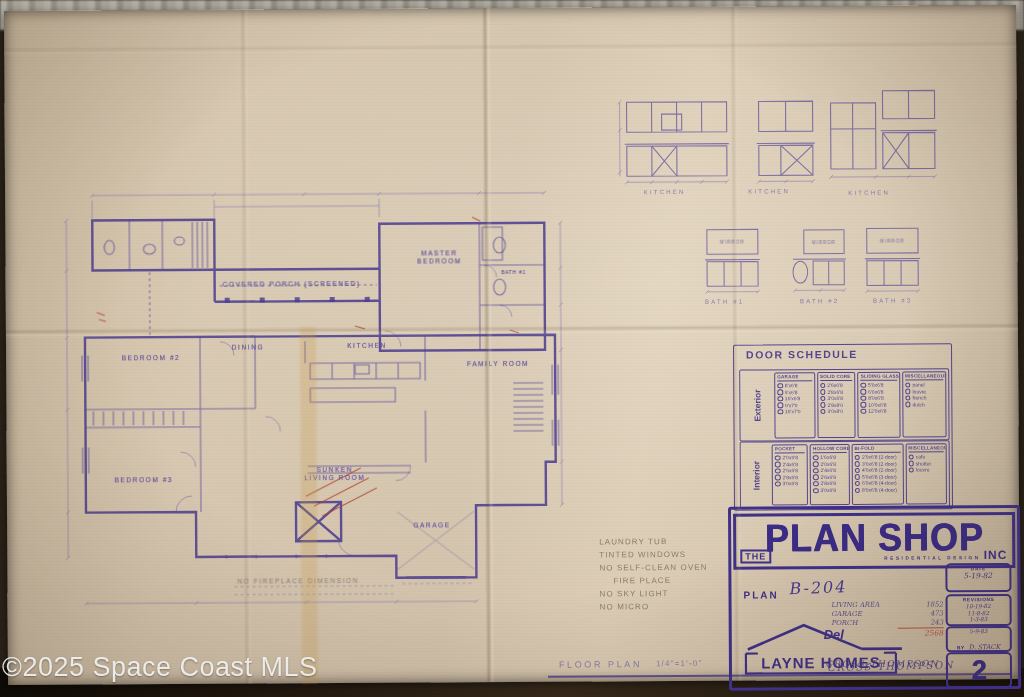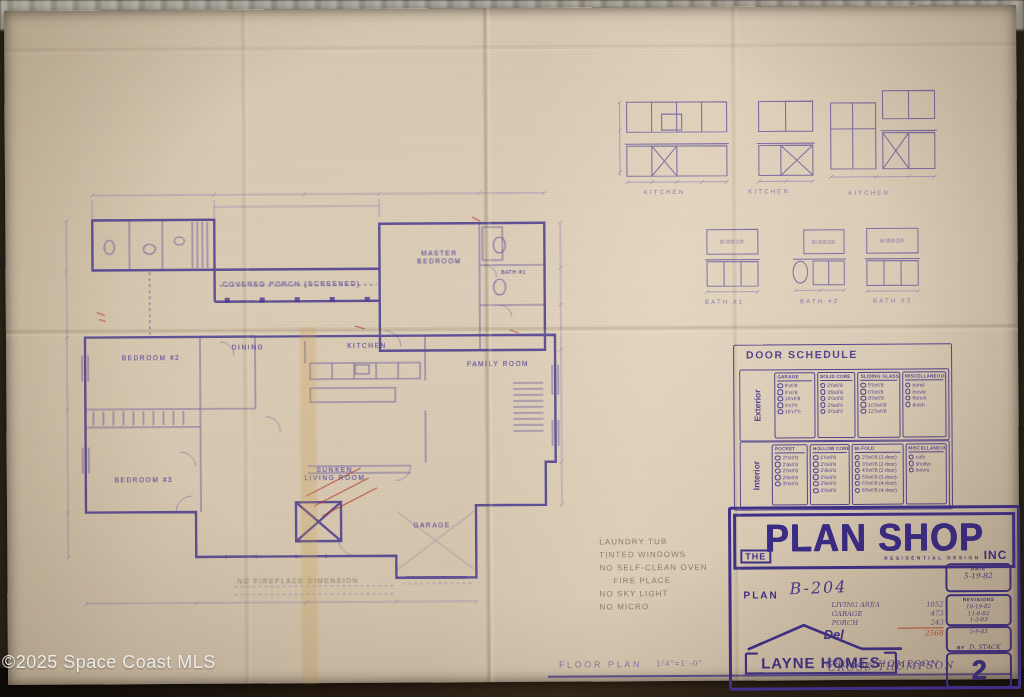--- a/index.html
+++ b/index.html
@@ -81,21 +81,21 @@
       text-align:center;overflow:hidden;}
   .tb-box .lab{font-size:4.8px;font-weight:bold;letter-spacing:.6px;line-height:7px;}
   .tb-box .val{font-size:7.5px;line-height:8.5px;}
   .rev-line{font-size:5.6px;line-height:6.6px;font-family:"DejaVu Serif",serif;font-style:italic;color:#4a3a8c;}
   .sheetno{font-size:27px;font-weight:bold;line-height:32px;color:#3b2c87;text-shadow:.7px 0 #3b2c87;}
   
   .foot-title{position:absolute;left:551px;top:652px;font-size:9px;letter-spacing:2.6px;color:#6a5ca8;opacity:.7;}
   .foot-scale{position:absolute;left:648px;top:652px;font-size:8px;letter-spacing:1.2px;color:#6a5ca8;opacity:.7;}
   .foot-line{position:absolute;left:540px;top:668px;width:464px;height:2px;background:#3f308a;opacity:.75;}
   .foot-client{position:absolute;left:818px;top:653px;font-size:9px;letter-spacing:1.4px;opacity:.8;}
-  .wm{position:absolute;left:2px;top:652px;font-size:18px;color:rgba(242,242,240,.93);
+  .wm{position:absolute;left:2px;top:652px;font-size:27px;color:rgba(242,242,240,.93);
       letter-spacing:.5px;text-shadow:0 1px 2px rgba(0,0,0,.35);}
   svg text{font-family:"Liberation Sans",sans-serif;}
 </style>
 </head>
 <body>
 
 <div class="scene">
   <div class="bg-top"></div>
   <div class="bg-bottom"></div>
 

